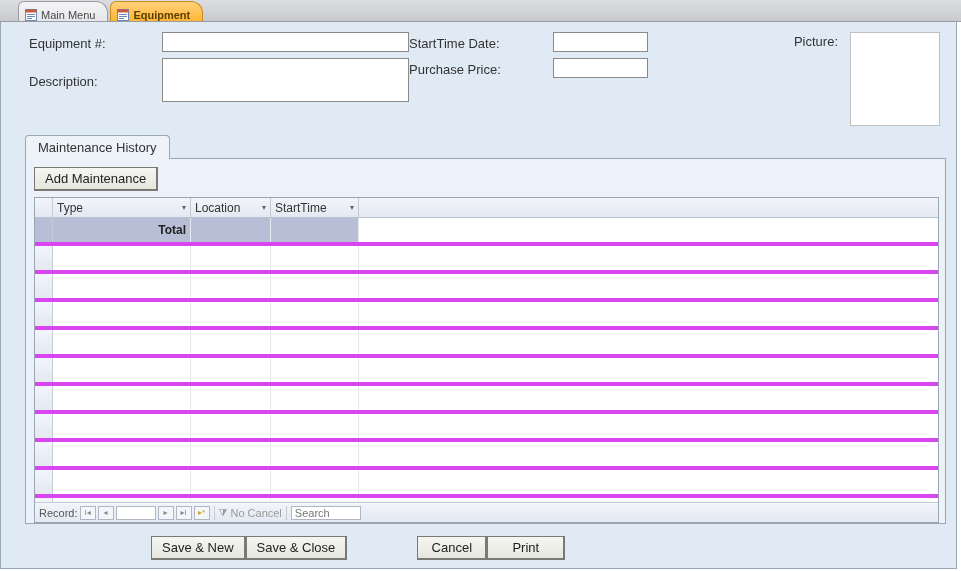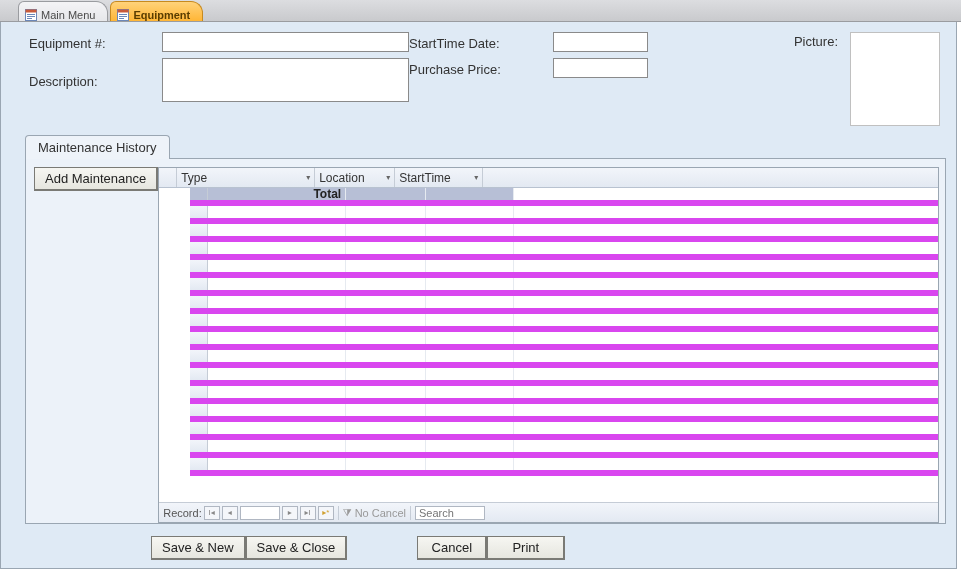--- a/index.html
+++ b/index.html
@@ -124,21 +124,21 @@
     color: #333;
     position: relative;
     top: 1px;
   }
   .subform-body {
     border: 1px solid #9aa6b2;
     background: #ecf2f9;
     height: calc(100% - 24px);
     padding: 8px 6px 0 8px;
     display: flex;
-    flex-direction: row;
+    flex-direction: column;
   }
   .btn {
     background: linear-gradient(#f6f6f2, #e6e6df);
     border: 1px solid #7a7a75;
     border-right-width: 2px;
     border-bottom-width: 2px;
     padding: 3px 10px;
     font-size: 13px;
     color: #222;
     cursor: pointer;
@@ -175,23 +175,22 @@
     position: relative;
     cursor: pointer;
   }
   .colhdr .dd {
     margin-left: auto;
     font-size: 8px;
     color: #666;
   }
   .grid-row {
     display: flex;
-    height: 18px;
-    border-bottom: 6px solid #d946ef;
-    margin-left: 31px;
+    height: 28px;
+    border-bottom: 4px solid #d946ef;
   }
   .grid-row .rowhdr { background: linear-gradient(#f2f5fa,#e3e9f2); }
   .cell {
     border-right: 1px solid #e6eaf0;
     padding: 0 4px;
     display:flex;
     align-items:center;
     font-size:12px;
   }
   .total-row .cell { background:#b7bfd6; font-weight:700; color:#222; }

